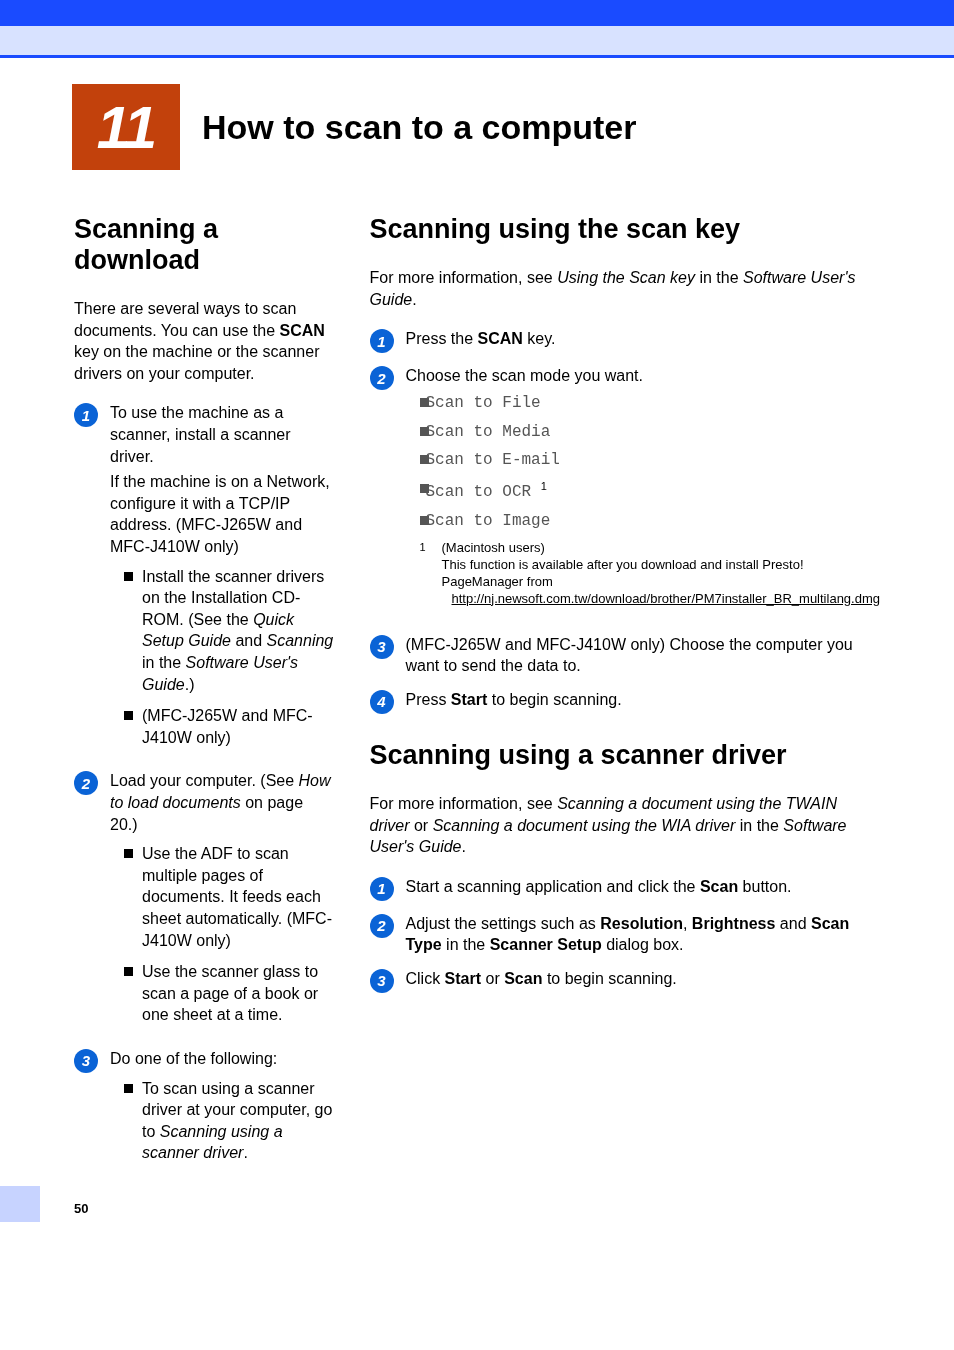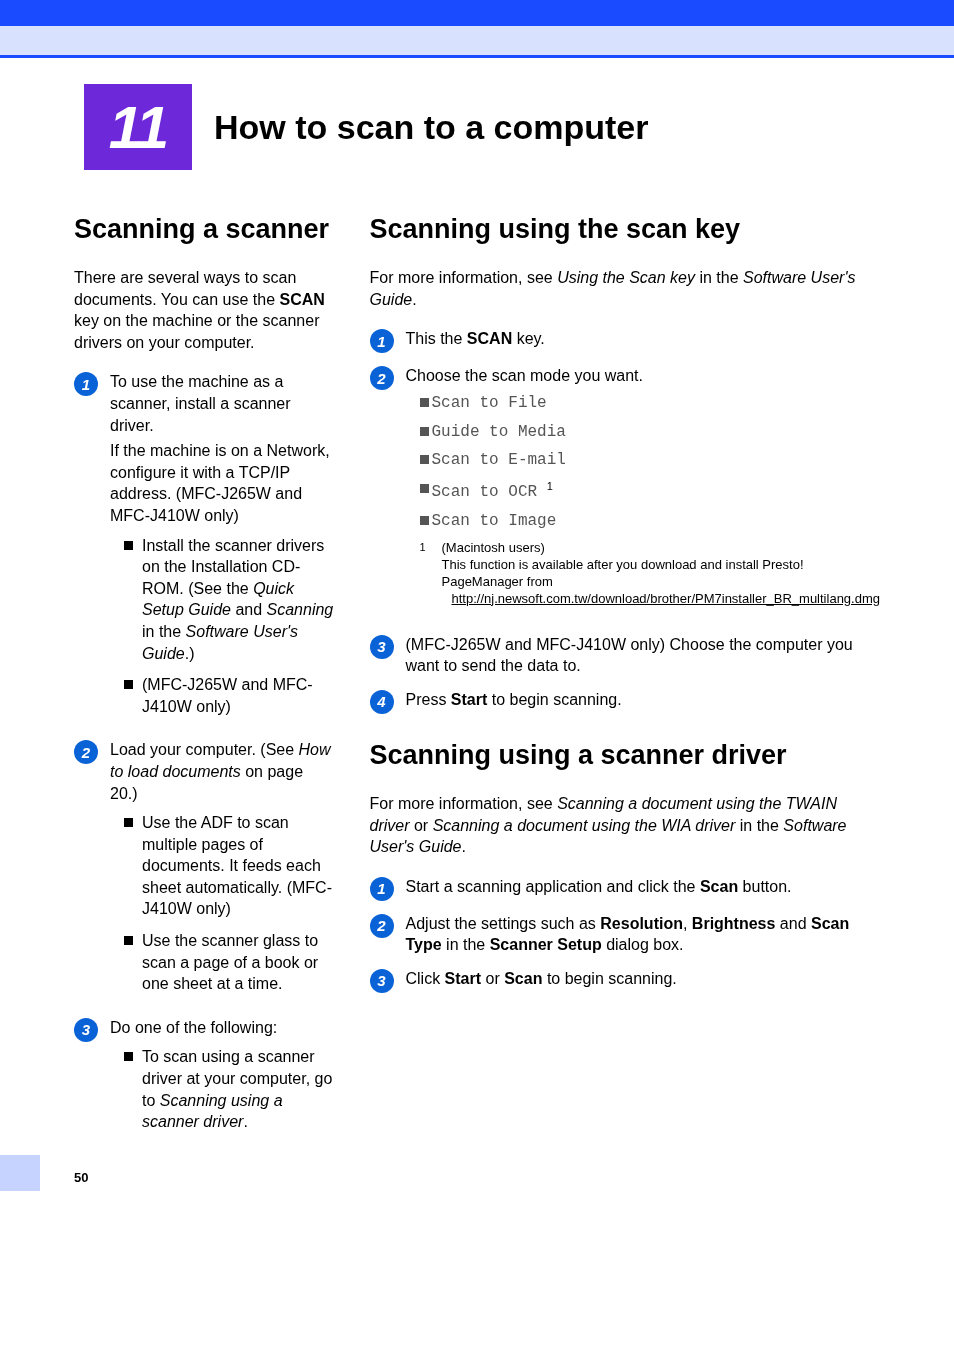--- a/index.html
+++ b/index.html
@@ -2,25 +2,24 @@
 <html><head>
 <meta charset="utf-8">
 <style>
   * { box-sizing: border-box; margin: 0; padding: 0; }
   html, body { width: 954px; background: #fff; font-family: Arial, Helvetica, sans-serif; color: #000; }
   .page { width: 954px; position: relative; padding-bottom: 60px; }
   .tab-strip { height: 26px; background: #1a4bff; }
   .header-bar { height: 32px; background: #d8e2ff; border-bottom: 3px solid #1a4bff; }
   .chapter-row { display: flex; align-items: center; margin: 26px 0 44px 72px; }
   .chapnum {
-    width: 108px; height: 86px; background: #6d28d9; color: #fff;
+    width: 108px; height: 86px; background: #c2410c; color: #fff;
     font-size: 60px; font-weight: bold; font-style: italic;
     display: flex; align-items: center; justify-content: center;
     letter-spacing: -2px;
-    margin-left: 12px;
   }
   .chapter-title { font-size: 34px; font-weight: bold; margin-left: 22px; text-align: right; }
   .columns { display: flex; gap: 36px; padding: 0 74px 0 74px; }
   .col { flex: 1; }
   h2.section { font-size: 27px; font-weight: bold; margin: 0 0 22px 0; line-height: 1.15; }
   h2.section.tight { margin-top: 0; }
   p.body { font-size: 16px; line-height: 1.35; margin-bottom: 18px; }
   .steps { }
   .step { display: flex; gap: 12px; margin-bottom: 12px; }
   .step-label {
@@ -31,21 +30,21 @@
   }
   .step-body { flex: 1; font-size: 16px; line-height: 1.35; }
   .step-body .sub { margin-top: 4px; }
   ul.bullets { list-style: none; margin: 8px 0 10px 14px; }
   ul.bullets > li { position: relative; padding-left: 18px; margin-bottom: 10px; font-size: 16px; line-height: 1.35; }
   ul.bullets > li::before {
     content: ""; position: absolute; left: 0; top: 6px;
     width: 9px; height: 9px; background: #000;
   }
   ul.options { list-style: none; margin: 6px 0 8px 14px; }
-  ul.options > li { position: relative; padding-left: 12px; margin-bottom: 8px;
+  ul.options > li { position: relative; padding-left: 6px; margin-bottom: 8px;
     font-family: "Courier New", monospace; font-size: 16px; color: #555; line-height: 1.3; }
   ul.options > li::before {
     content: ""; position: absolute; left: 0; top: 5px;
     width: 9px; height: 9px; background: #555;
   }
   .sup { font-size: 11px; vertical-align: super; color: #000; font-family: Arial, sans-serif; }
   .footnote { display: flex; gap: 12px; margin: 6px 0 14px 14px; font-size: 13px; line-height: 1.3; }
   .footnote .fnum { flex: 0 0 10px; font-size: 11px; }
   .footnote .ftext { flex: 1; }
   .footnote .link { text-decoration: underline; padding-left: 10px; }
@@ -62,21 +61,21 @@
   <div class="header-bar"></div>
 
   <div class="chapter-row">
     <div class="chapnum">11</div>
     <div class="chapter-title">How to scan to a computer</div>
   </div>
 
   <div class="columns">
 
     <div class="col">
-      <h2 class="section tight">Scanning a scanner</h2>
+      <h2 class="section tight">Scanning a download</h2>
 
       <p class="body">
         <span>There are several ways to scan documents. You can use the </span><strong>SCAN</strong><span> key on the machine or the scanner drivers on your computer.</span>
       </p>
 
       <div class="steps">
 
         <div class="step">
           <div class="step-label">1</div>
           <div class="step-body">
@@ -125,31 +124,31 @@
 
       <p class="body">
         <span>For more information, see </span><em>Using the Scan key</em><span> in the </span><em>Software User's Guide</em><span>.</span>
       </p>
 
       <div class="steps">
 
         <div class="step">
           <div class="step-label">1</div>
           <div class="step-body">
-            <span>This the </span><strong>SCAN</strong><span> key.</span>
+            <span>Press the </span><strong>SCAN</strong><span> key.</span>
           </div>
         </div>
 
         <div class="step">
           <div class="step-label">2</div>
           <div class="step-body">
             <span>Choose the scan mode you want.</span>
             <ul class="options">
               <li>Scan to File</li>
-              <li>Guide to Media</li>
+              <li>Scan to Media</li>
               <li>Scan to E-mail</li>
               <li><span>Scan to OCR</span> <span class="sup">1</span></li>
               <li>Scan to Image</li>
             </ul>
             <div class="footnote">
               <div class="fnum">1</div>
               <div class="ftext">
                 <div>(Macintosh users)</div>
                 <span>This function is available after you download and install Presto! PageManager from </span><span class="link">http://nj.newsoft.com.tw/download/brother/PM7installer_BR_multilang.dmg</span>
               </div>

